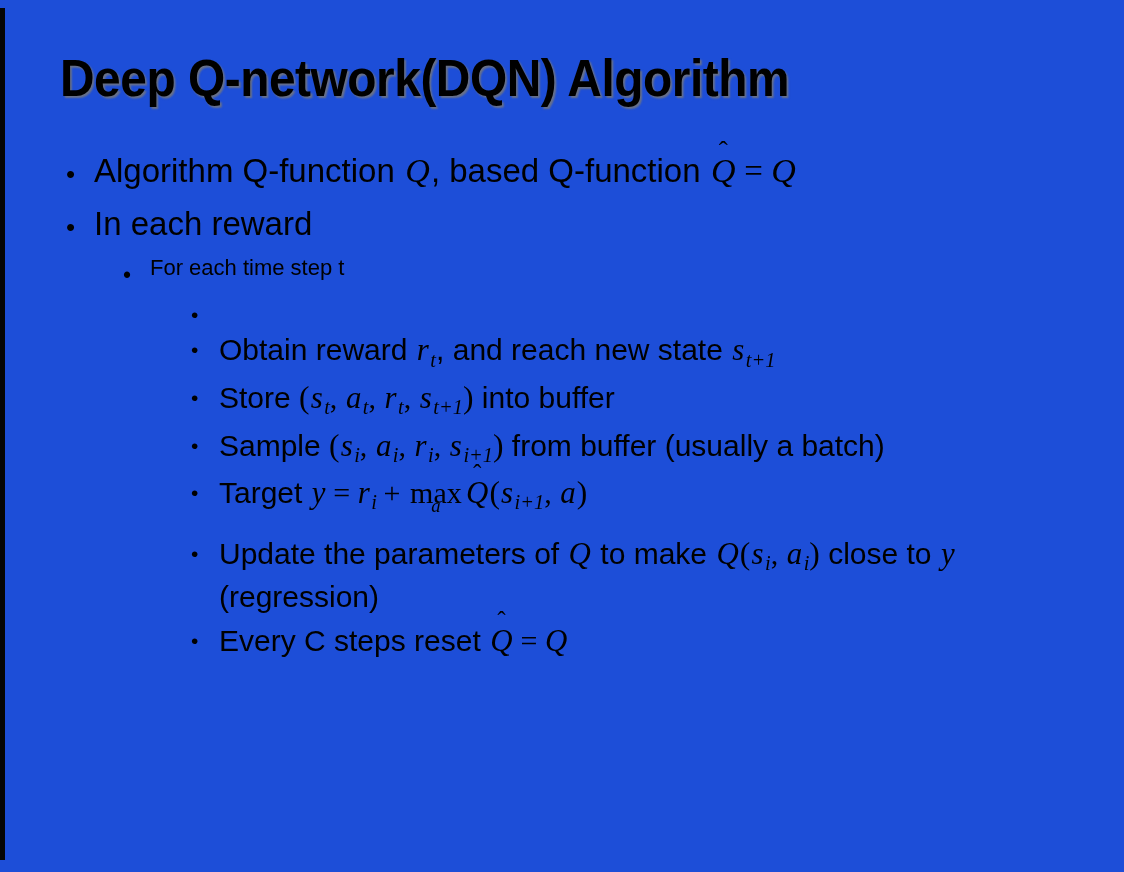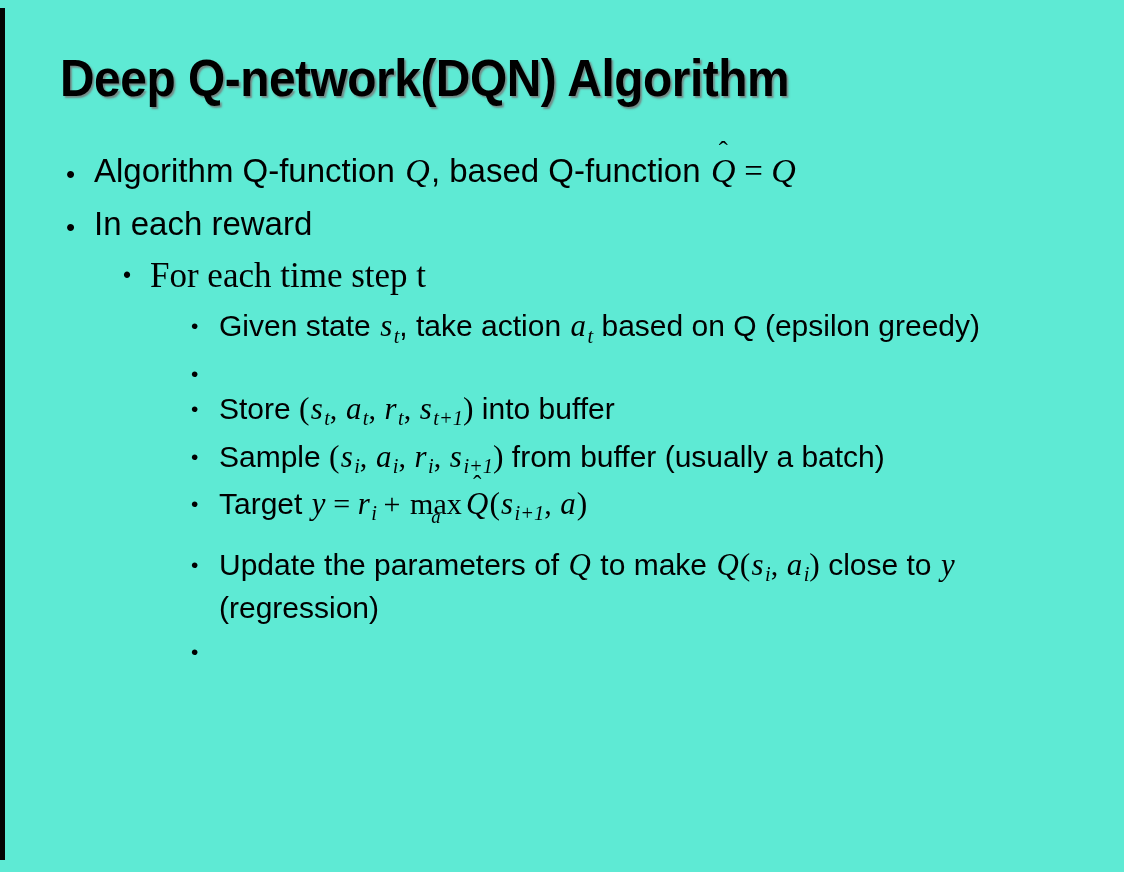--- a/index.html
+++ b/index.html
@@ -9,21 +9,21 @@
   }
   body {
     font-family: "Liberation Sans", sans-serif;
     -webkit-font-smoothing: antialiased;
   }
 
   .slide {
     position: relative;
     width: 1124px;
     height: 872px;
-    background: #5eead4;
+    background: #1d4ed8;
     overflow: hidden;
   }
 
   
   .left-edge-bar {
     position: absolute;
     left: 0;
     top: 8px;
     width: 5px;
     height: 852px;
@@ -89,24 +89,23 @@
   .lvl2 {
     padding-left: 123px;
     margin-bottom: 6px;
   }
   .lvl2 .bullet-mark {
     width: 27px;
     font-size: 23px;
     padding-top: 12px;
   }
   .lvl2 .bullet-text {
-    font-size: 35px;
+    font-size: 22px;
     line-height: 1.26;
     padding-top: 2px;
-    font-family: Liberation Serif, serif;
   }
 
   
   .lvl3 {
     padding-left: 191px;
     margin-bottom: 3px;
     padding-right: 28px;
   }
   .lvl3 .bullet-mark {
     width: 28px;
@@ -214,25 +213,25 @@
       <span class="bullet-text">In each reward</span>
     </div>
 
     <div class="bullet-row lvl2">
       <span class="bullet-mark">•</span>
       <span class="bullet-text">For each time step t</span>
     </div>
 
     <div class="bullet-row lvl3">
       <span class="bullet-mark">•</span>
-      <span class="bullet-text"><span>Given state </span><span class="mi">s</span><span class="msub">t</span><span>, take action </span><span class="mi">a</span><span class="msub">t</span><span> based on Q (epsilon greedy)</span></span>
-    </div>
-
-    <div class="bullet-row lvl3">
-      <span class="bullet-mark">•</span>
+    </div>
+
+    <div class="bullet-row lvl3">
+      <span class="bullet-mark">•</span>
+      <span class="bullet-text"><span>Obtain reward </span><span class="mi">r</span><span class="msub">t</span><span>, and reach new state </span><span class="mi">s</span><span class="msub">t+1</span></span>
     </div>
 
     <div class="bullet-row lvl3">
       <span class="bullet-mark">•</span>
       <span class="bullet-text"><span>Store </span><span class="mfence">(</span><span class="mi">s</span><span class="msub">t</span><span class="mpunc">, </span><span class="mi">a</span><span class="msub">t</span><span class="mpunc">, </span><span class="mi">r</span><span class="msub">t</span><span class="mpunc">, </span><span class="mi">s</span><span class="msub">t+1</span><span class="mfence">)</span><span> into buffer</span></span>
     </div>
 
     <div class="bullet-row lvl3">
       <span class="bullet-mark">•</span>
       <span class="bullet-text"><span>Sample </span><span class="mfence">(</span><span class="mi">s</span><span class="msub">i</span><span class="mpunc">, </span><span class="mi">a</span><span class="msub">i</span><span class="mpunc">, </span><span class="mi">r</span><span class="msub">i</span><span class="mpunc">, </span><span class="mi">s</span><span class="msub">i+1</span><span class="mfence">)</span><span> from buffer (usually a batch)</span></span>
@@ -243,16 +242,17 @@
       <span class="bullet-text"><span>Target </span><span class="mi">y</span><span class="mrel">=</span><span class="mi">r</span><span class="msub">i</span><span class="mrel">+</span><span class="underset"><span class="op-base">max</span><span class="op-under">a</span></span><span class="hatted"><span class="hat">̂</span><span>Q</span></span><span class="mfence">(</span><span class="mi">s</span><span class="msub">i+1</span><span class="mpunc">, </span><span class="mi">a</span><span class="mfence">)</span></span>
     </div>
 
     <div class="bullet-row lvl3">
       <span class="bullet-mark">•</span>
       <span class="bullet-text"><span>Update the parameters of </span><span class="mi">Q</span><span> to make </span><span class="mi">Q</span><span class="mfence">(</span><span class="mi">s</span><span class="msub">i</span><span class="mpunc">, </span><span class="mi">a</span><span class="msub">i</span><span class="mfence">)</span><span> close to </span><span class="mi">y</span><span> (regression)</span></span>
     </div>
 
     <div class="bullet-row lvl3">
       <span class="bullet-mark">•</span>
+      <span class="bullet-text"><span>Every C steps reset </span><span class="hatted"><span class="hat">̂</span><span>Q</span></span><span class="mrel">=</span><span class="mi">Q</span></span>
     </div>
 
   </div>
 </div>
 
 </body></html>

